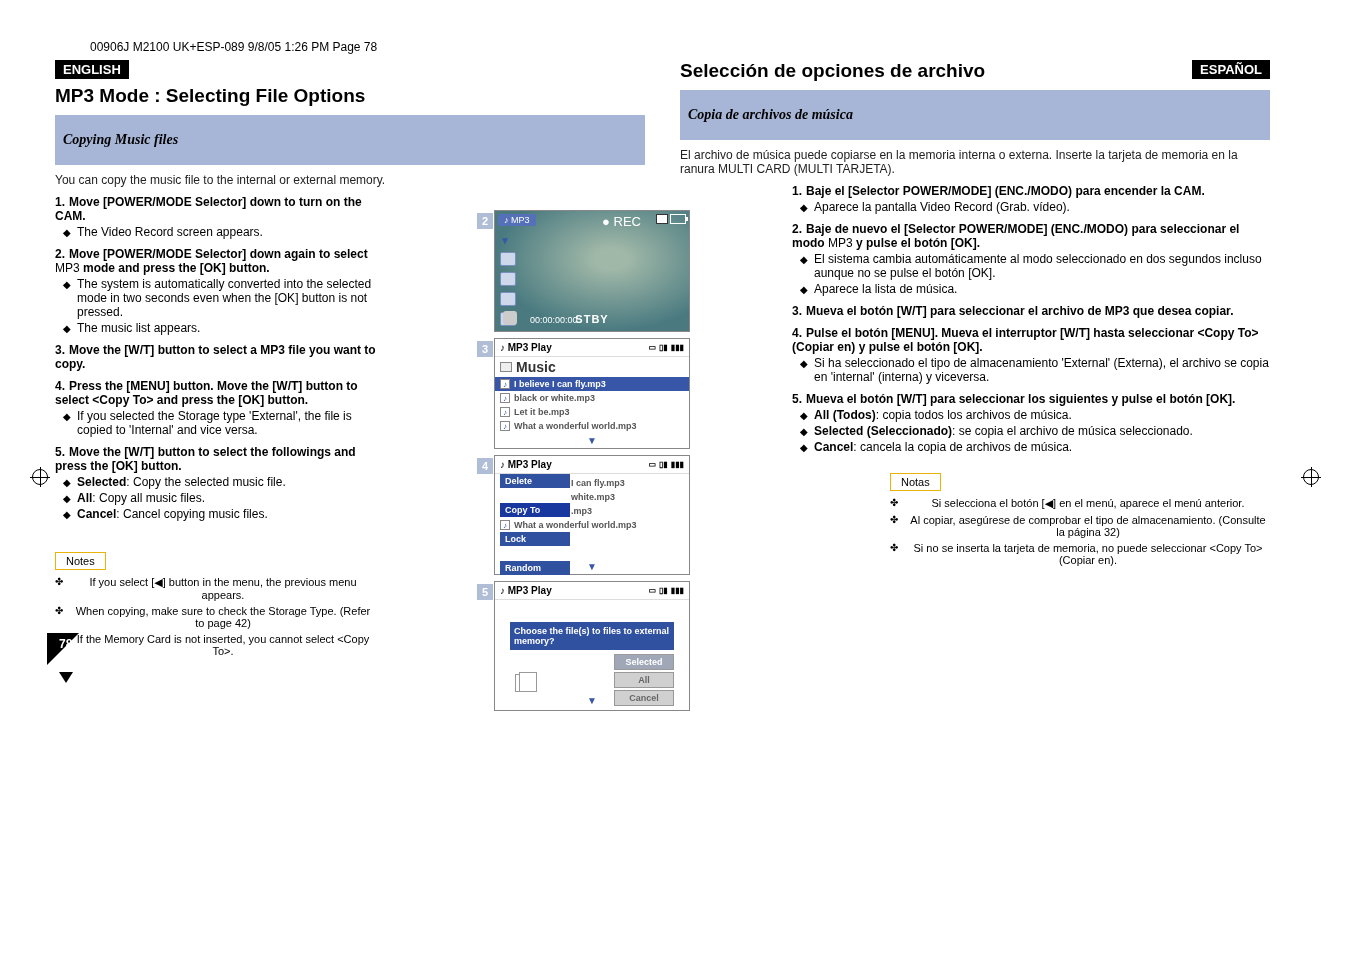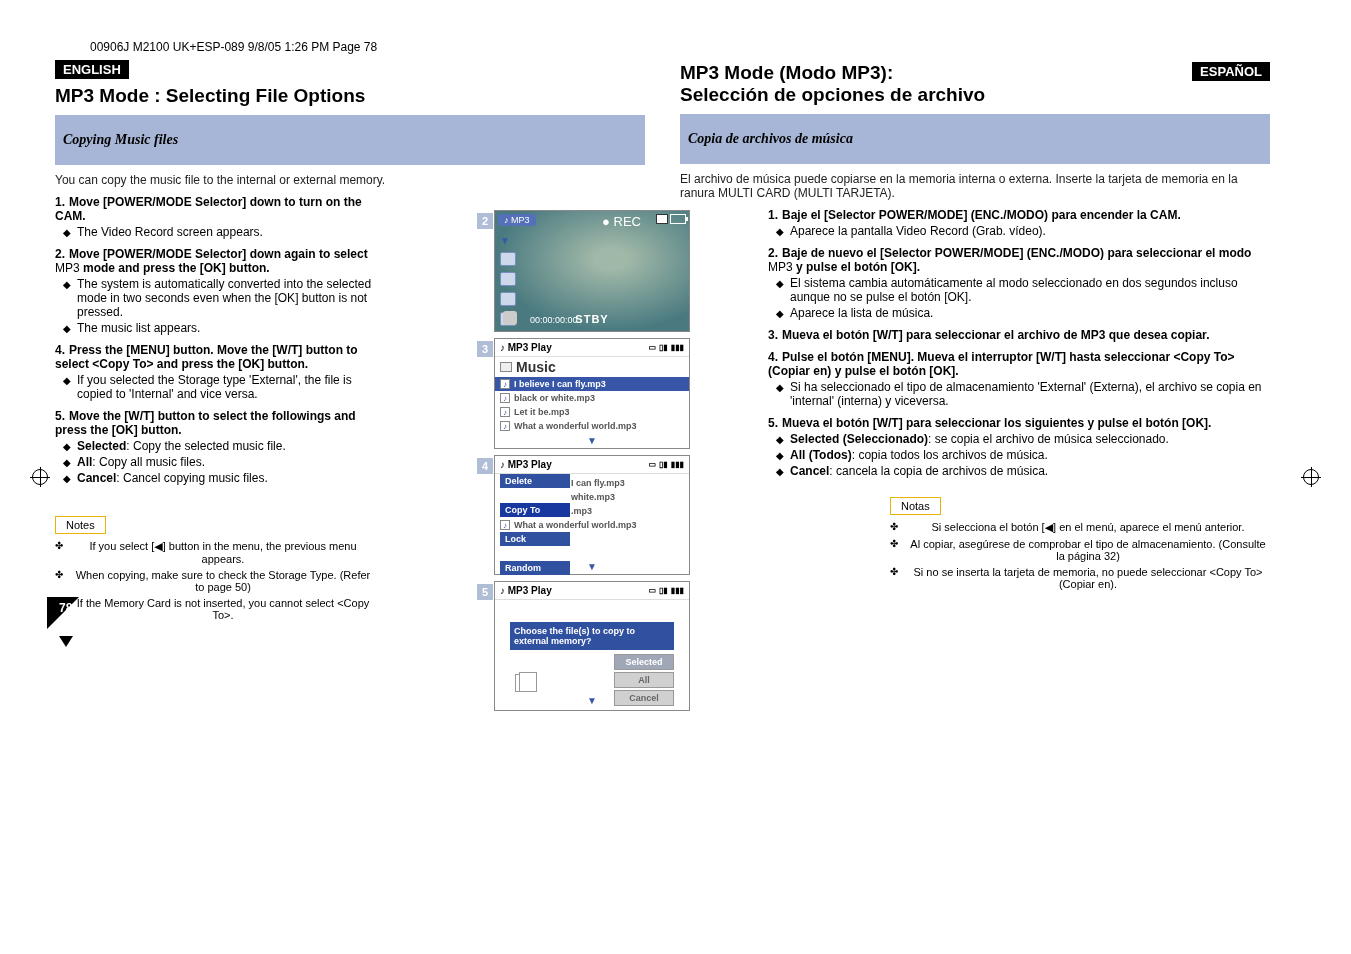--- a/index.html
+++ b/index.html
@@ -118,35 +118,38 @@
     <div class="step">
         <div class="step-head"><span class="num">1.</span><span>Move [POWER/MODE Selector] down to turn on the CAM.</span></div>
       <div class="sub-bullet">The Video Record screen appears.</div>
     </div>
     <div class="step">
         <div class="step-head"><span class="num">2.</span><span>Move [POWER/MODE Selector] down again to select </span><span style="font-weight:normal;">MP3</span><span> mode and press the [OK] button.</span></div>
       <div class="sub-bullet">The system is automatically converted into the selected mode in two seconds even when the [OK] button is not pressed.</div>
       <div class="sub-bullet">The music list appears.</div>
     </div>
     <div class="step">
+        <div class="step-head"><span class="num">3.</span><span>Move the [W/T] button to select a MP3 file you want to copy.</span></div>
+      </div>
+    <div class="step">
         <div class="step-head"><span class="num">4.</span><span>Press the [MENU] button. Move the [W/T] button to select &lt;Copy To&gt; and press the [OK] button.</span></div>
       <div class="sub-bullet">If you selected the Storage type 'External', the file is copied to 'Internal' and vice versa.</div>
     </div>
     <div class="step">
         <div class="step-head"><span class="num">5.</span><span>Move the [W/T] button to select the followings and press the [OK] button.</span></div>
       <div class="sub-bullet"><b>Selected</b><span>: Copy the selected music file.</span></div>
       <div class="sub-bullet"><b>All</b><span>: Copy all music files.</span></div>
       <div class="sub-bullet"><b>Cancel</b><span>: Cancel copying music files.</span></div>
     </div>
   </div>
 
   <div style="margin-top:30px; max-width:320px;">
     <div class="notes-label">Notes</div>
     <div class="note-item">If you select [◀] button in the menu, the previous menu appears.</div>
-    <div class="note-item">When copying, make sure to check the Storage Type. (Refer to page 50)</div>
+    <div class="note-item">When copying, make sure to check the Storage Type. (Refer to page 42)</div>
     <div class="note-item">If the Memory Card is not inserted, you cannot select &lt;Copy To&gt;.</div>
   </div>
 
   <div class="page-num-corner">
     <div style="position:relative; width:36px; height:36px;">
       <div style="position:absolute; width:0; height:0; border-top:32px solid #000; border-right:32px solid transparent;"></div>
       <div class="page-num-text" style="top:4px; left:4px; bottom:auto;">78</div>
     </div>
     <div style="position:absolute; bottom:-14px; left:12px; width:0; height:0; border-left:7px solid transparent; border-right:7px solid transparent; border-top:11px solid #000;"></div>
   </div>
@@ -254,63 +257,62 @@
     <div class="sv3-bar">
         <span>♪ <span>MP3 Play</span></span>
         <span class="sv3-bar-right">
           <span>▭</span>
           <span>▯▮</span>
           <span>▮▮▮</span>
         </span>
       </div>
     <div class="sv5-body">
       <div class="sv5-dialog">
-        <div class="sv5-dlg-text">Choose the file(s) to copy to external memory?</div>
+        <div class="sv5-dlg-text">Choose the file(s) to files to external memory?</div>
         <div class="sv5-opts">
           <div class="sv5-opt sel">Selected</div>
           <div class="sv5-opt">All</div>
           <div class="sv5-opt">Cancel</div>
         </div>
       </div>
       <div class="sv5-copy-icon"></div>
       <div class="sv3-arrow-down" style="position:absolute; bottom:2px; left:0; right:0;">▼</div>
     </div>
   </div>
 </div>
 
 <div class="page right">
   <div style="position:relative;">
     <span class="lang-tag right">ESPAÑOL</span>
-    <div class="main-title" style="margin-bottom:0;">MP3 Mode (Modo MP3):</div>
     <div class="main-title" style="margin-top:0;">Selección de opciones de archivo</div>
   </div>
   <div class="section-bar">Copia de archivos de música</div>
   <div class="body-text">El archivo de música puede copiarse en la memoria interna o externa. Inserte la tarjeta de memoria en la ranura MULTI CARD (MULTI TARJETA).</div>
 
-  <div class="steps" style="margin-left:88px;">
+  <div class="steps" style="margin-left:112px;">
     <div class="step">
         <div class="step-head"><span class="num">1.</span><span>Baje el [Selector POWER/MODE] (</span><span>ENC./MODO</span><span>) para encender la CAM.</span></div>
       <div class="sub-bullet">Aparece la pantalla Video Record (Grab. vídeo).</div>
     </div>
     <div class="step">
         <div class="step-head"><span class="num">2.</span><span>Baje de nuevo el [Selector POWER/MODE] (</span><span>ENC./MODO</span><span>) para seleccionar el modo </span><span style="font-weight:normal;">MP3</span><span> y pulse el botón [OK].</span></div>
       <div class="sub-bullet">El sistema cambia automáticamente al modo seleccionado en dos segundos incluso aunque no se pulse el botón [OK].</div>
       <div class="sub-bullet">Aparece la lista de música.</div>
     </div>
     <div class="step">
         <div class="step-head"><span class="num">3.</span><span>Mueva el botón [W/T] para seleccionar el archivo de MP3 que desea copiar.</span></div>
       </div>
     <div class="step">
         <div class="step-head"><span class="num">4.</span><span>Pulse el botón [MENU]. Mueva el interruptor [W/T] hasta seleccionar &lt;Copy To&gt; (Copiar en) y pulse el botón [OK].</span></div>
       <div class="sub-bullet">Si ha seleccionado el tipo de almacenamiento 'External' (Externa), el archivo se copia en 'internal' (interna) y viceversa.</div>
     </div>
     <div class="step">
         <div class="step-head"><span class="num">5.</span><span>Mueva el botón [W/T] para seleccionar los siguientes y pulse el botón [OK].</span></div>
+      <div class="sub-bullet"><b>All (Todos)</b><span>: copia todos los archivos de música.</span></div>
       <div class="sub-bullet"><b>Selected (Seleccionado)</b><span>: se copia el archivo de música seleccionado.</span></div>
-      <div class="sub-bullet"><b>All (Todos)</b><span>: copia todos los archivos de música.</span></div>
       <div class="sub-bullet"><b>Cancel</b><span>: cancela la copia de archivos de música.</span></div>
     </div>
   </div>
 
   <div style="margin-top:18px; margin-left:210px;">
     <div class="notes-label">Notas</div>
     <div class="note-item">Si selecciona el botón [◀] en el menú, aparece el menú anterior.</div>
     <div class="note-item">Al copiar, asegúrese de comprobar el tipo de almacenamiento. (Consulte la página 32)</div>
     <div class="note-item">Si no se inserta la tarjeta de memoria, no puede seleccionar &lt;Copy To&gt; (Copiar en).</div>
   </div>

